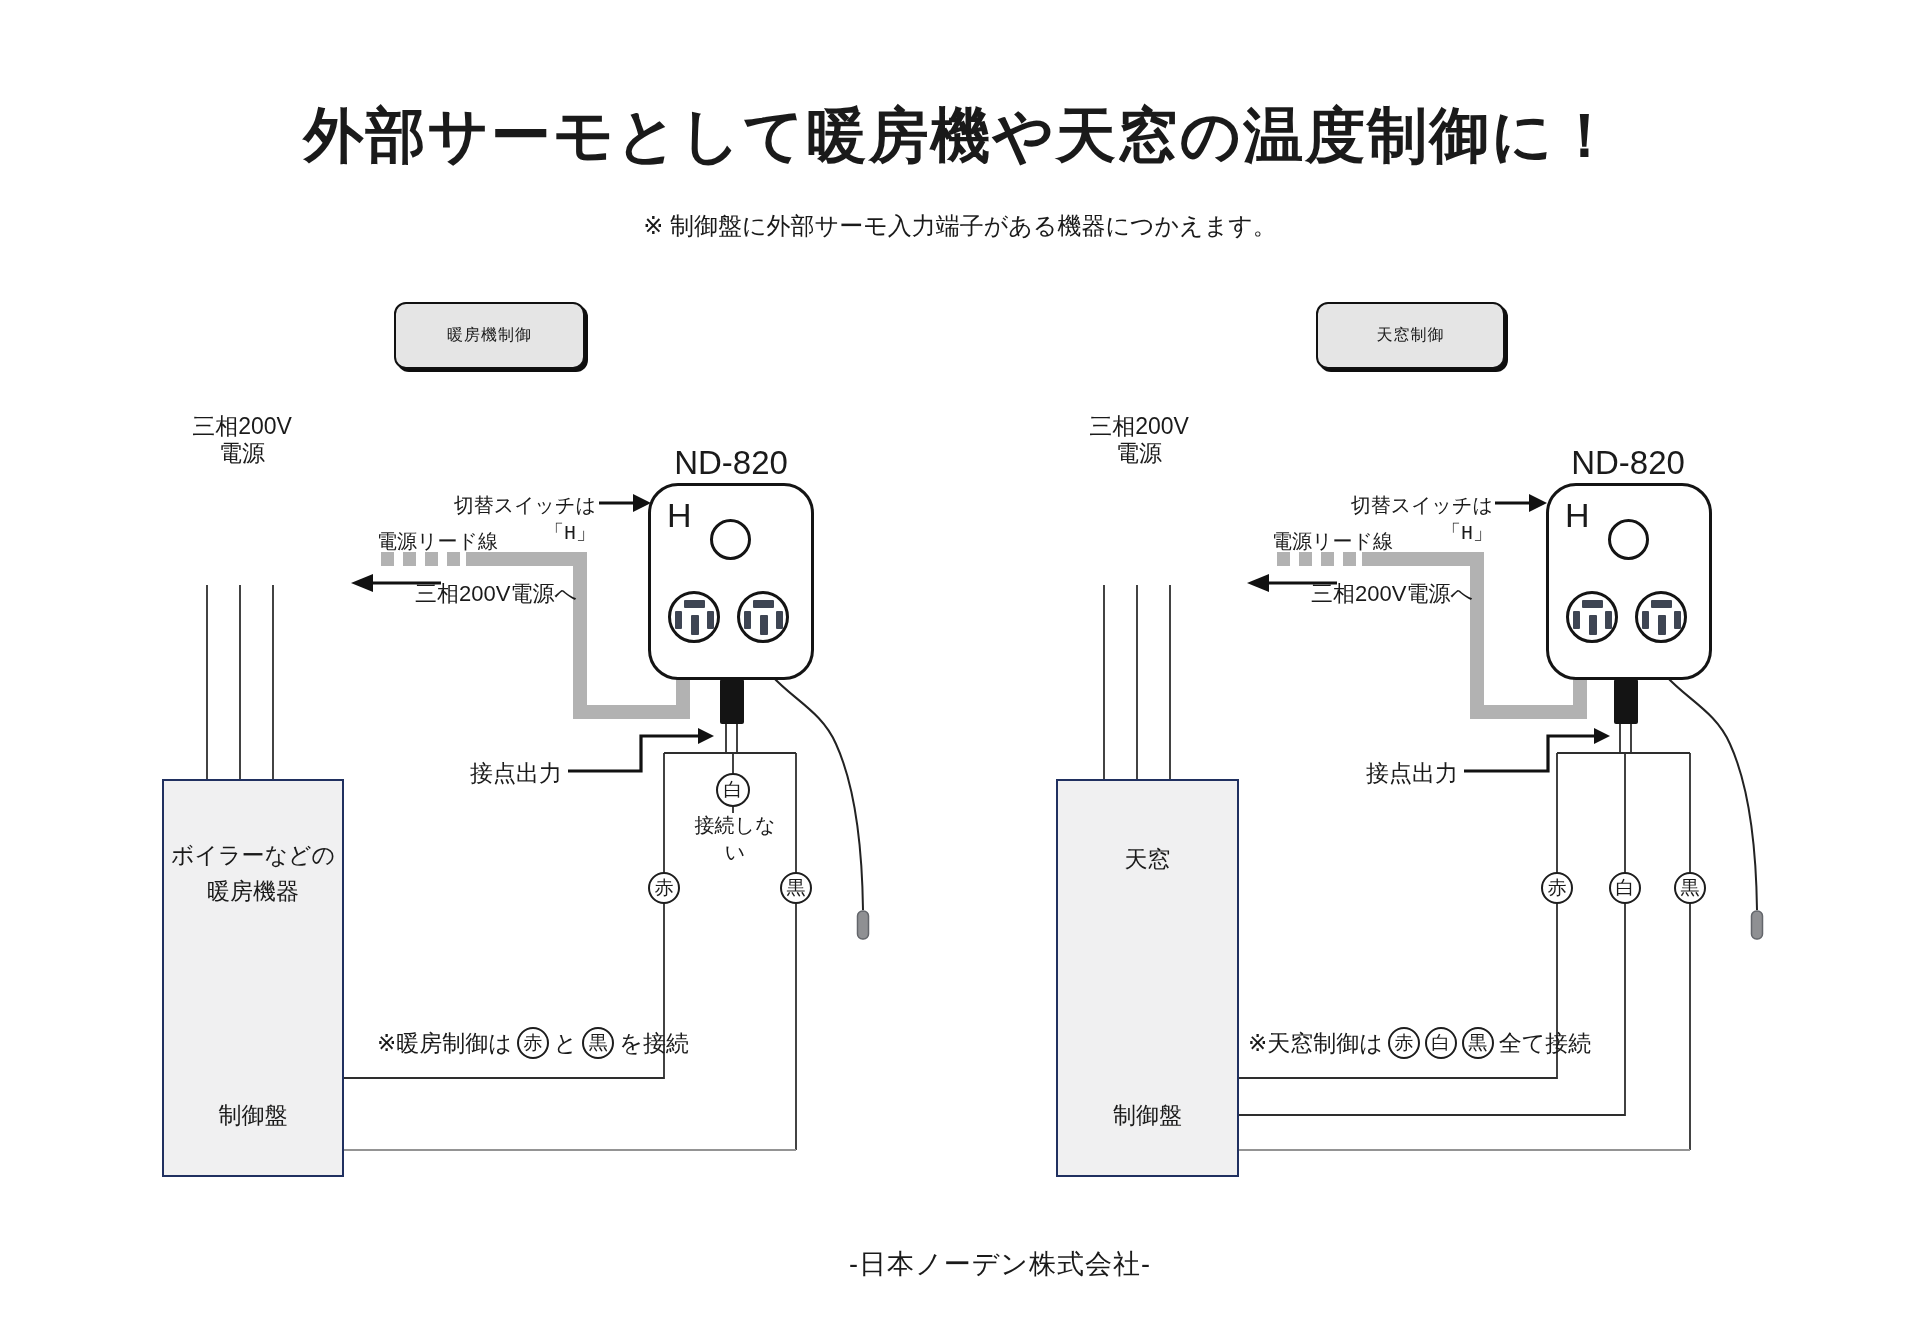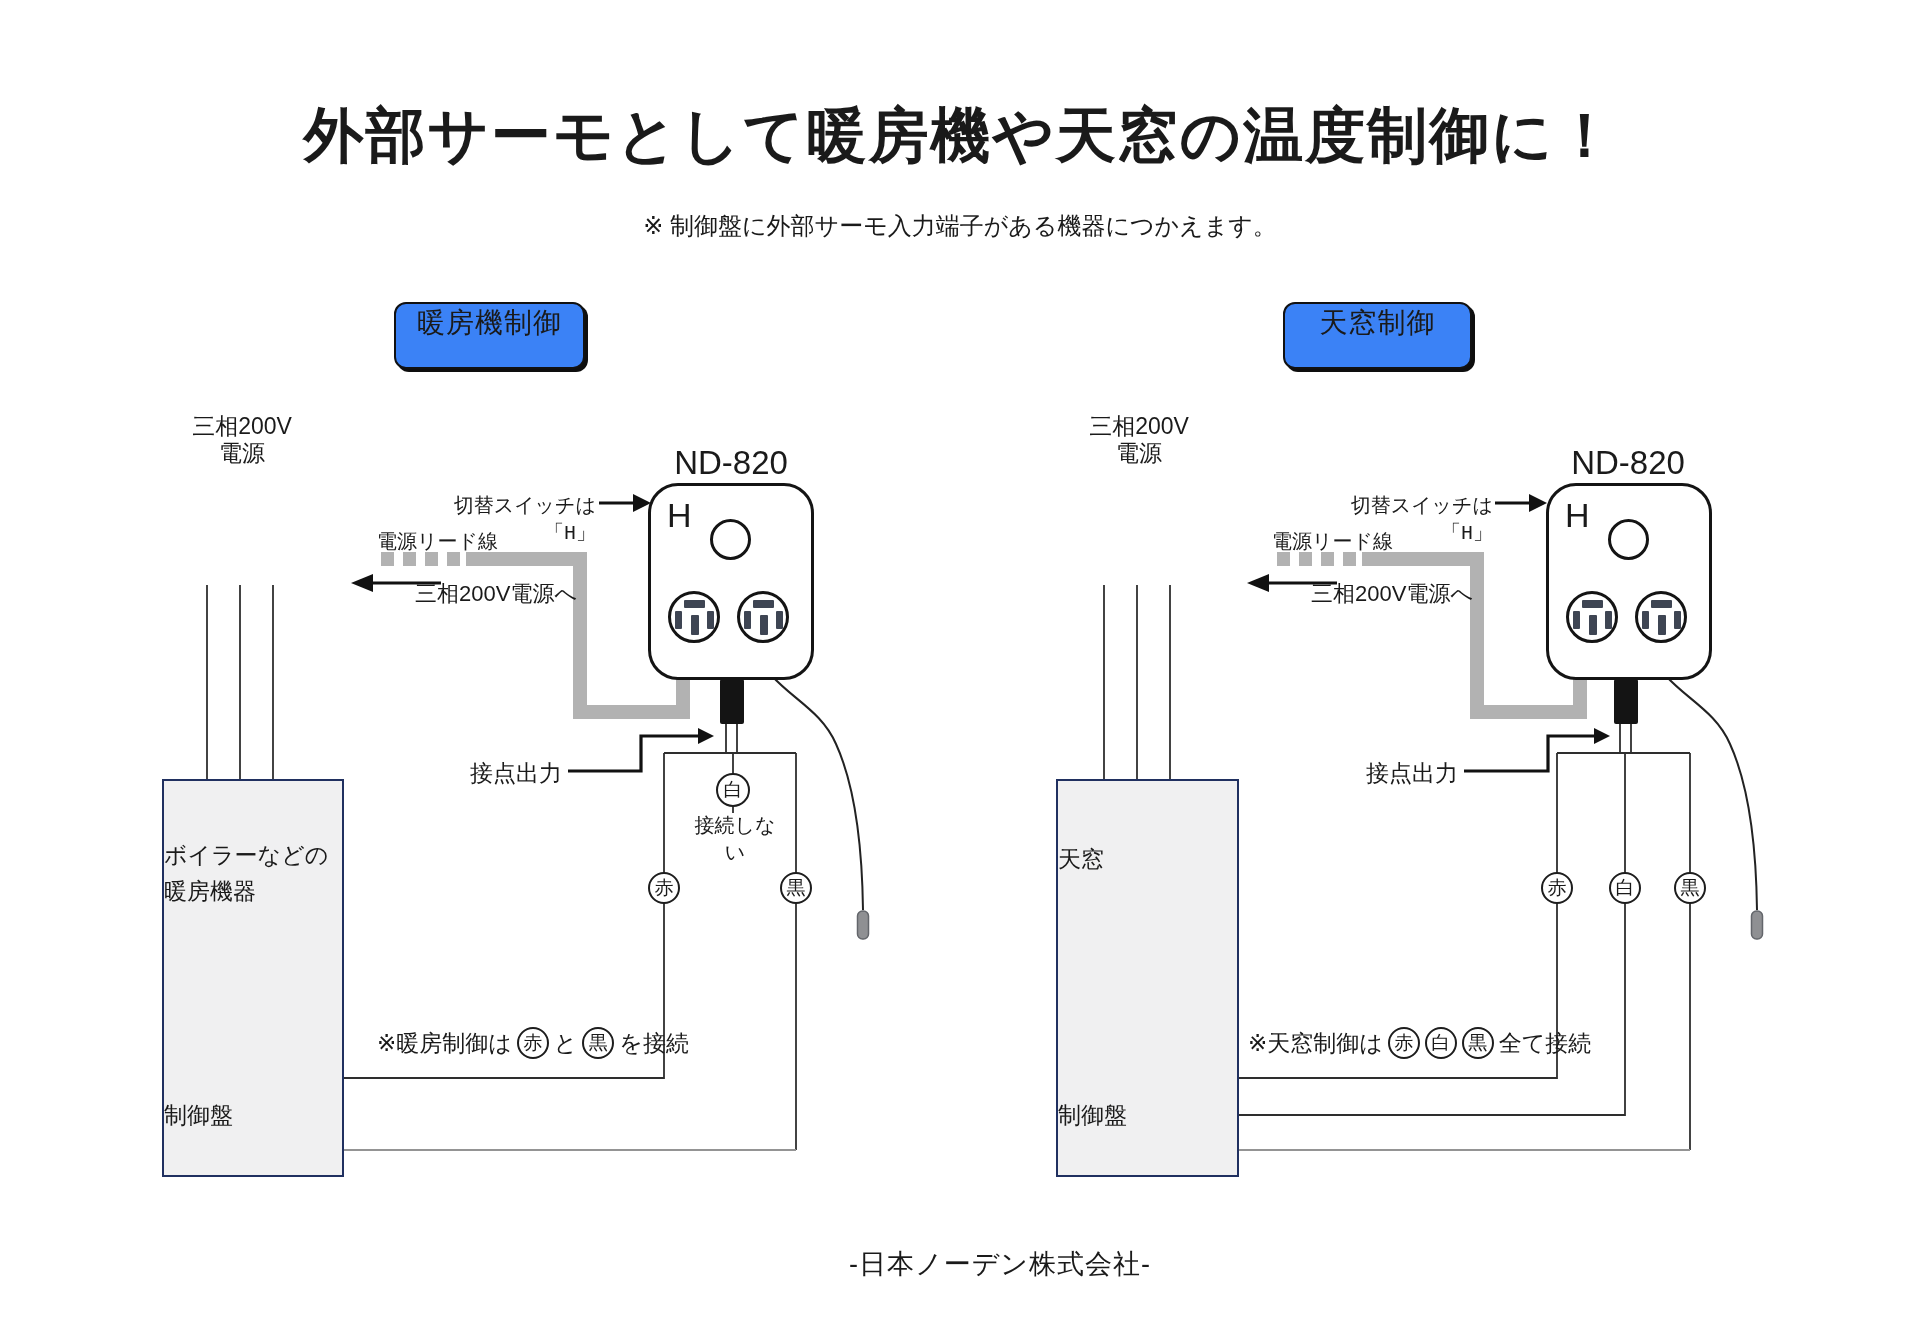--- a/index.html
+++ b/index.html
@@ -3,26 +3,26 @@
 <meta charset="utf-8">
 <style>
   html,body{margin:0;padding:0;background:#fff;}
   body{font-family:"Liberation Sans","DejaVu Sans",sans-serif;color:#1a1a1a;}
   .stage{position:relative;width:1920px;height:1329px;background:#fff;overflow:hidden;}
   .abs{position:absolute;}
   .ctr{text-align:center;}
   .title{left:0;top:96px;width:1920px;font-size:60px;font-weight:700;letter-spacing:2px;}
   .subtitle{left:0;top:210px;width:1920px;font-size:24px;}
   .footer{left:0;top:1246px;width:1920px;font-size:27px;letter-spacing:1px;margin-left:40px;}
-  .headbox{height:63px;background:#3b82f6;border:2.5px solid #111;border-radius:12px;
-           box-shadow:3px 3px 0 #0e0e0e;display:flex;justify-content:center;
-           font-size:28px;letter-spacing:1px;}
+  .headbox{height:63px;background:#e5e5e5;border:2.5px solid #111;border-radius:12px;
+           box-shadow:3px 3px 0 #0e0e0e;display:flex;align-items:center;justify-content:center;
+           font-size:16px;letter-spacing:1px;}
   .pwr{width:160px;font-size:23px;line-height:27px;text-align:center;}
   .equipbox{background:#f0f0f1;border:2.5px solid #203060;}
-  .equipbox .lbl{position:absolute;left:0;width:100%;text-align:left;font-size:23px;line-height:32px;}
+  .equipbox .lbl{position:absolute;left:0;width:100%;text-align:center;font-size:23px;line-height:32px;}
   .model{width:180px;text-align:center;font-size:33px;}
   .device{width:166px;height:197px;background:#fff;border:3.5px solid #141414;border-radius:30px;box-sizing:border-box;}
   .devH{position:absolute;left:16px;top:10px;font-size:34px;font-weight:500;}
   .dial{position:absolute;left:59px;top:33px;width:41px;height:41px;border:3px solid #141414;border-radius:50%;box-sizing:border-box;}
   .outlet{position:absolute;top:105px;width:52px;height:52px;border:3px solid #141414;border-radius:50%;box-sizing:border-box;}
   .outlet .p{position:absolute;background:#3e4553;border-radius:1px;}
   .p-top{left:13px;top:6px;width:21px;height:8px;}
   .p-left{left:4px;top:17px;width:7px;height:18px;}
   .p-right{left:36px;top:17px;width:7px;height:18px;}
   .p-mid{left:20px;top:21px;width:8px;height:20px;}
@@ -115,21 +115,21 @@
     <line x1="1268" y1="583" x2="1337" y2="583" stroke="#111" stroke-width="3.2"></line>
     <polygon points="1269,574 1269,592 1247,583" fill="#111"></polygon>
   </svg>
 
   <div class="abs ctr subtitle">※ 制御盤に外部サーモ入力端子がある機器につかえます。</div>
   <div class="abs ctr title">外部サーモとして暖房機や天窓の温度制御に！</div>
 
   <div class="abs headbox" style="left:394px;top:302px;width:187px;">
     <span>暖房機制御</span>
   </div>
-  <div class="abs headbox" style="left:1283px;top:302px;width:185px;">
+  <div class="abs headbox" style="left:1316px;top:302px;width:185px;">
     <span>天窓制御</span>
   </div>
 
   <div class="abs pwr" style="left:162px;top:413px;">
     <div>三相200V</div>
     <div>電源</div>
   </div>
   <div class="abs pwr" style="left:1059px;top:413px;">
     <div>三相200V</div>
     <div>電源</div>

